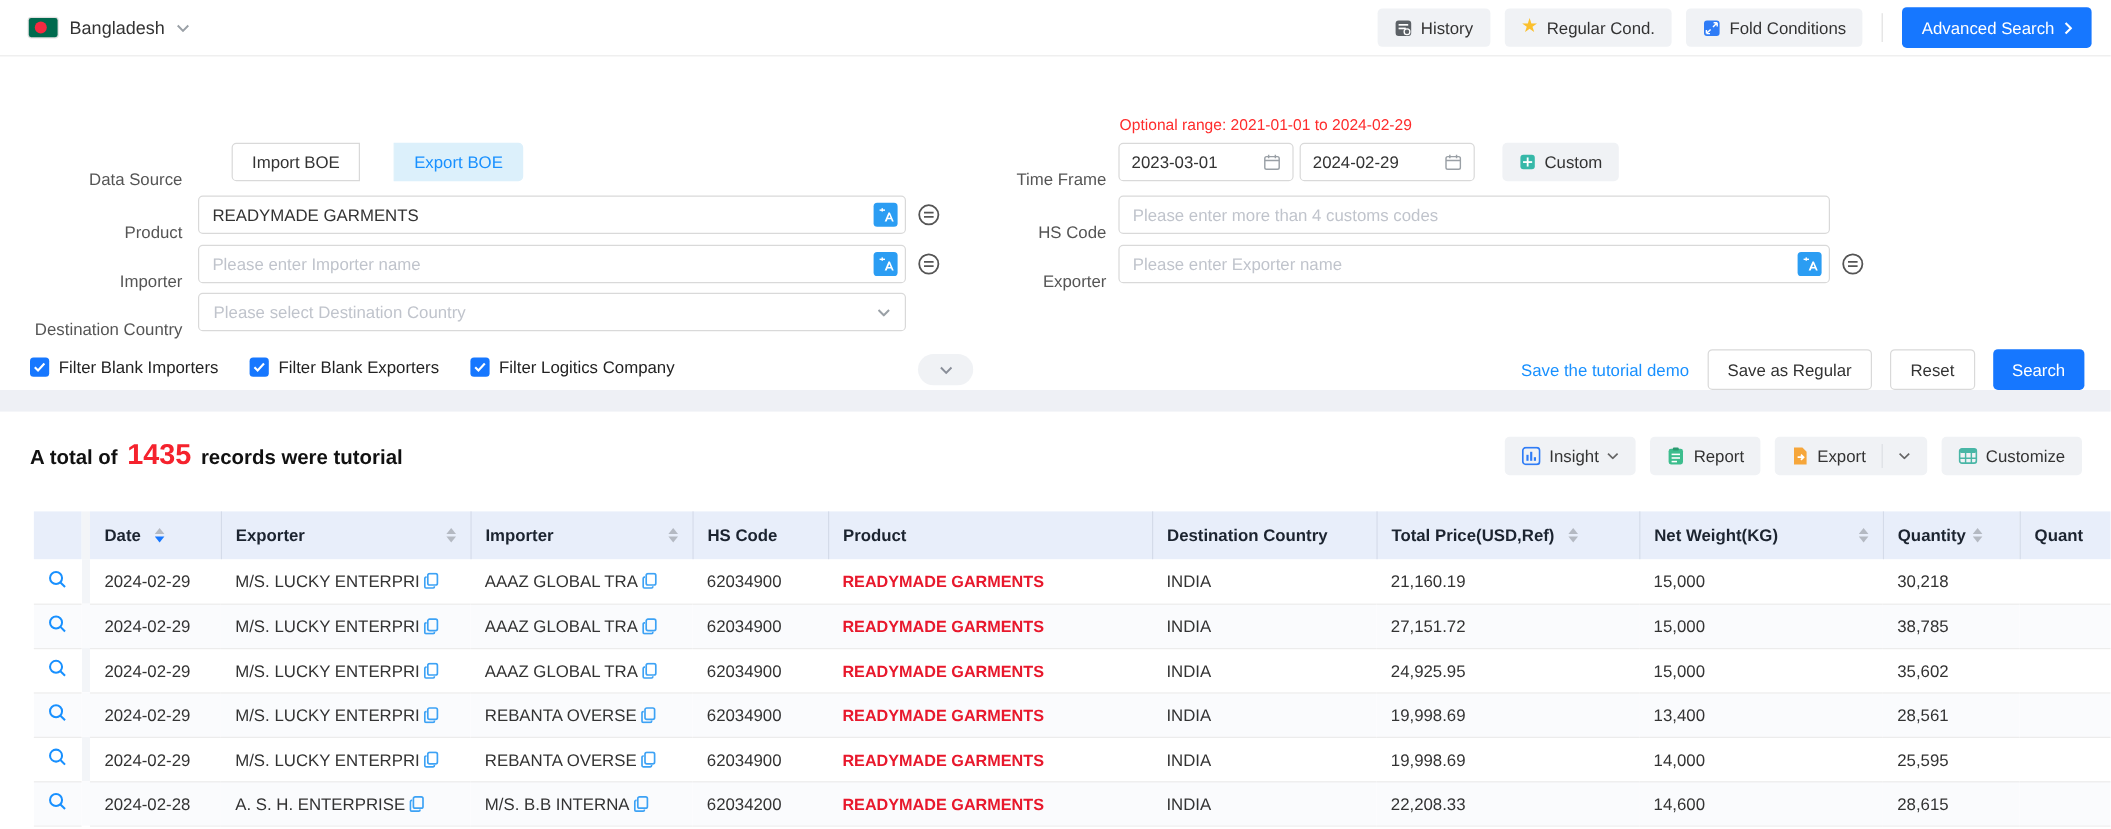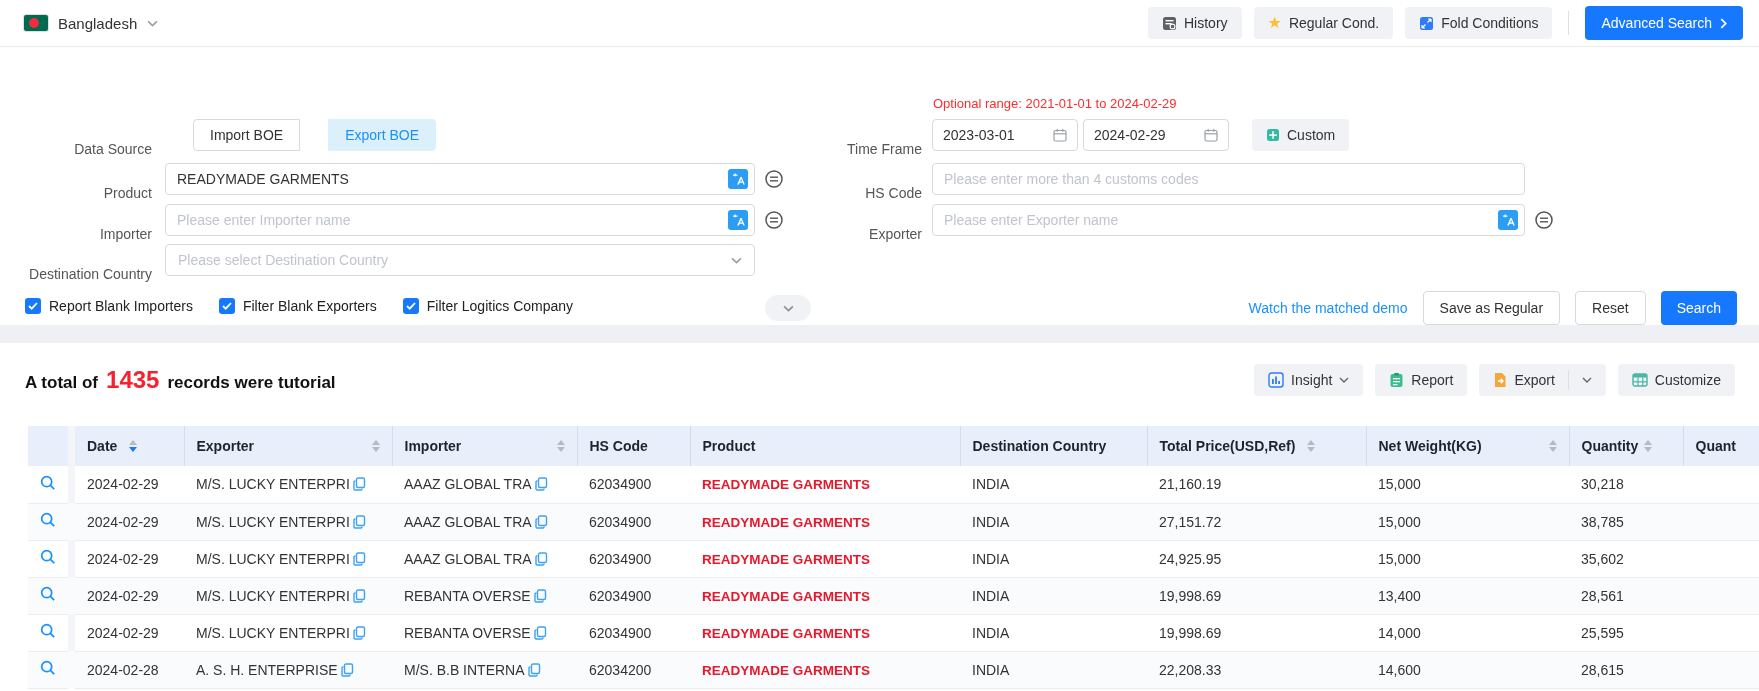--- a/index.html
+++ b/index.html
@@ -268,21 +268,21 @@
   </div>
 
   <div class="frow" style="top:247px; height:36px">
     <div class="cbs">
       <span class="cb-item">
         <span class="cb">
             <svg width="10" height="8" viewBox="0 0 10 8">
               <path d="M1 4l2.7 2.7L9 1" fill="none" stroke="#fff" stroke-width="1.8"></path>
             </svg>
           </span>
-        <span class="cb-lab">Report Blank Importers</span>
+        <span class="cb-lab">Filter Blank Importers</span>
       </span>
       <span class="cb-item">
         <span class="cb">
             <svg width="10" height="8" viewBox="0 0 10 8">
               <path d="M1 4l2.7 2.7L9 1" fill="none" stroke="#fff" stroke-width="1.8"></path>
             </svg>
           </span>
         <span class="cb-lab">Filter Blank Exporters</span>
       </span>
       <span class="cb-item">
@@ -293,21 +293,21 @@
           </span>
         <span class="cb-lab">Filter Logitics Company</span>
       </span>
     </div>
     <div class="collapse-pill">
       <svg width="11" height="7" viewBox="0 0 10 6">
           <path d="M1 1l4 4 4-4" fill="none" stroke="#8a8f99" stroke-width="1.5"></path>
         </svg>
     </div>
     <div class="row5-right">
-      <span class="link">Watch the matched demo</span>
+      <span class="link">Save the tutorial demo</span>
       <button class="btn-plain">Save as Regular</button>
       <button class="btn-plain">Reset</button>
       <button class="btn-primary">Search</button>
     </div>
   </div>
 </div>
 
 <div class="band"></div>
 
 <div class="res-head">

